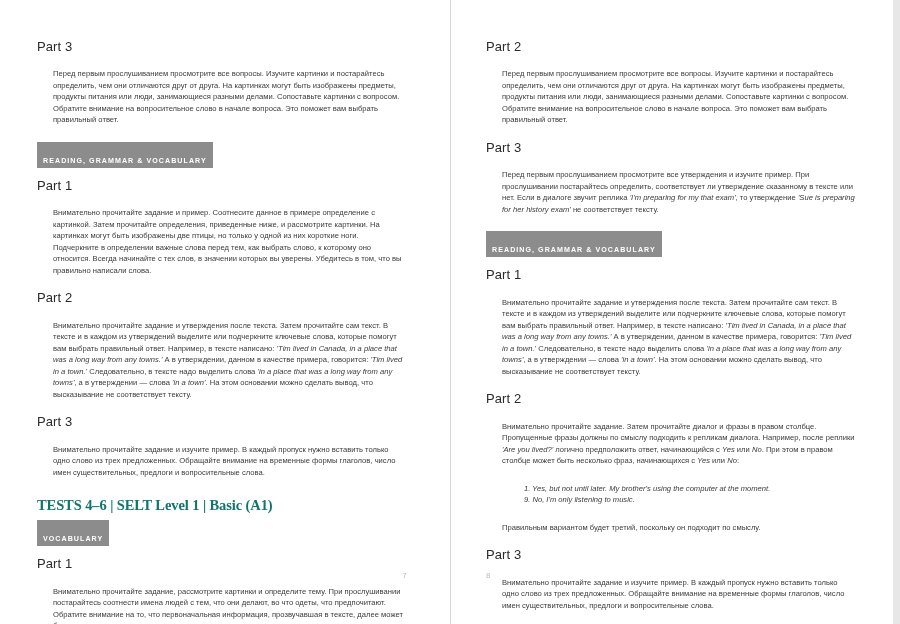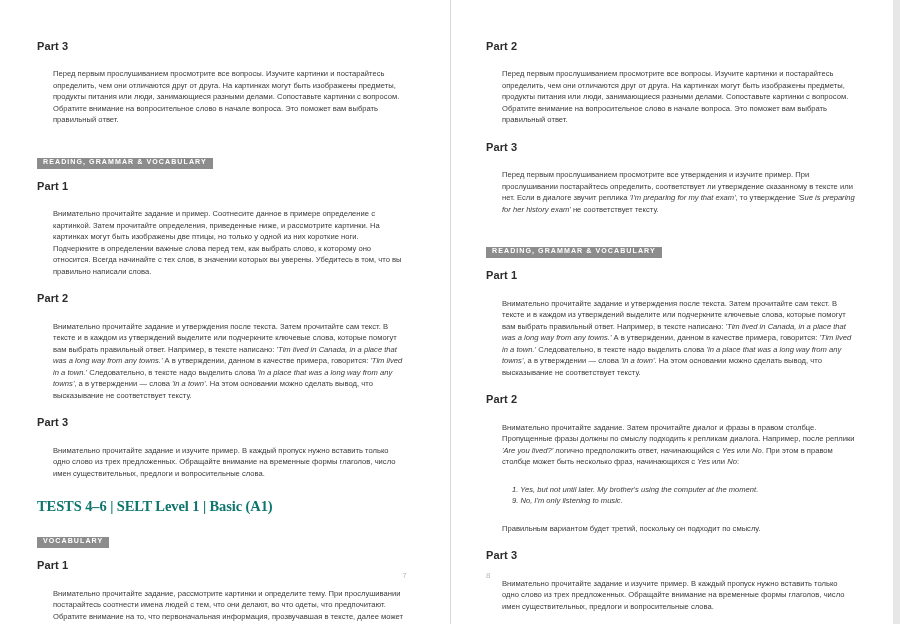--- a/index.html
+++ b/index.html
@@ -46,22 +46,22 @@
   }
   .page-left  { padding: 41px 30px 0 37px; }
   .page-right { padding: 41px 28px 0 35px; border-left: 1px solid #d8d8d8; }
 
   .content {
     width: 100%;
   }
 
   
   .part-title {
-    font-size: 11px;
-    font-weight: bold;
+    font-size: 13px;
+    font-weight: normal;
     color: #2b2b2b;
     line-height: 11.4px;
     margin: 0 0 0.5px 0;
     letter-spacing: 0.1px;
   }
   .para {
     font-size: 7.6px;
     color: #3a3a3a;
     line-height: 11.5px;
     margin: 16px;
@@ -80,41 +80,41 @@
   }
 
   
   .badge {
     display: inline-block;
     background: #8c8c8c;
     color: #ffffff;
     font-size: 7.1px;
     font-weight: bold;
     letter-spacing: 1.05px;
-    padding: 0 6px 3px 6px;
+    padding: 15px 6px 3px 6px;
     line-height: 8px;
-    margin: 16px 0 12px 0;
+    margin: 0 0 12px 0;
     white-space: nowrap;
   }
 
   
   .test-heading {
     font-family: "Liberation Serif", serif;
     font-size: 14.5px;
     font-weight: bold;
     color: #0f766e;
     line-height: 18px;
     margin: 18px 0 6px 0;
     letter-spacing: -0.1px;
   }
 
   
   .ex-list {
     list-style: none;
-    margin: 0;
+    margin: 12px;
     padding: 0 0 0 26px;
   }
   .ex-list li {
     font-size: 7.6px;
     font-style: italic;
     color: #3a3a3a;
     line-height: 11.6px;
     margin: 0;
   }
 

